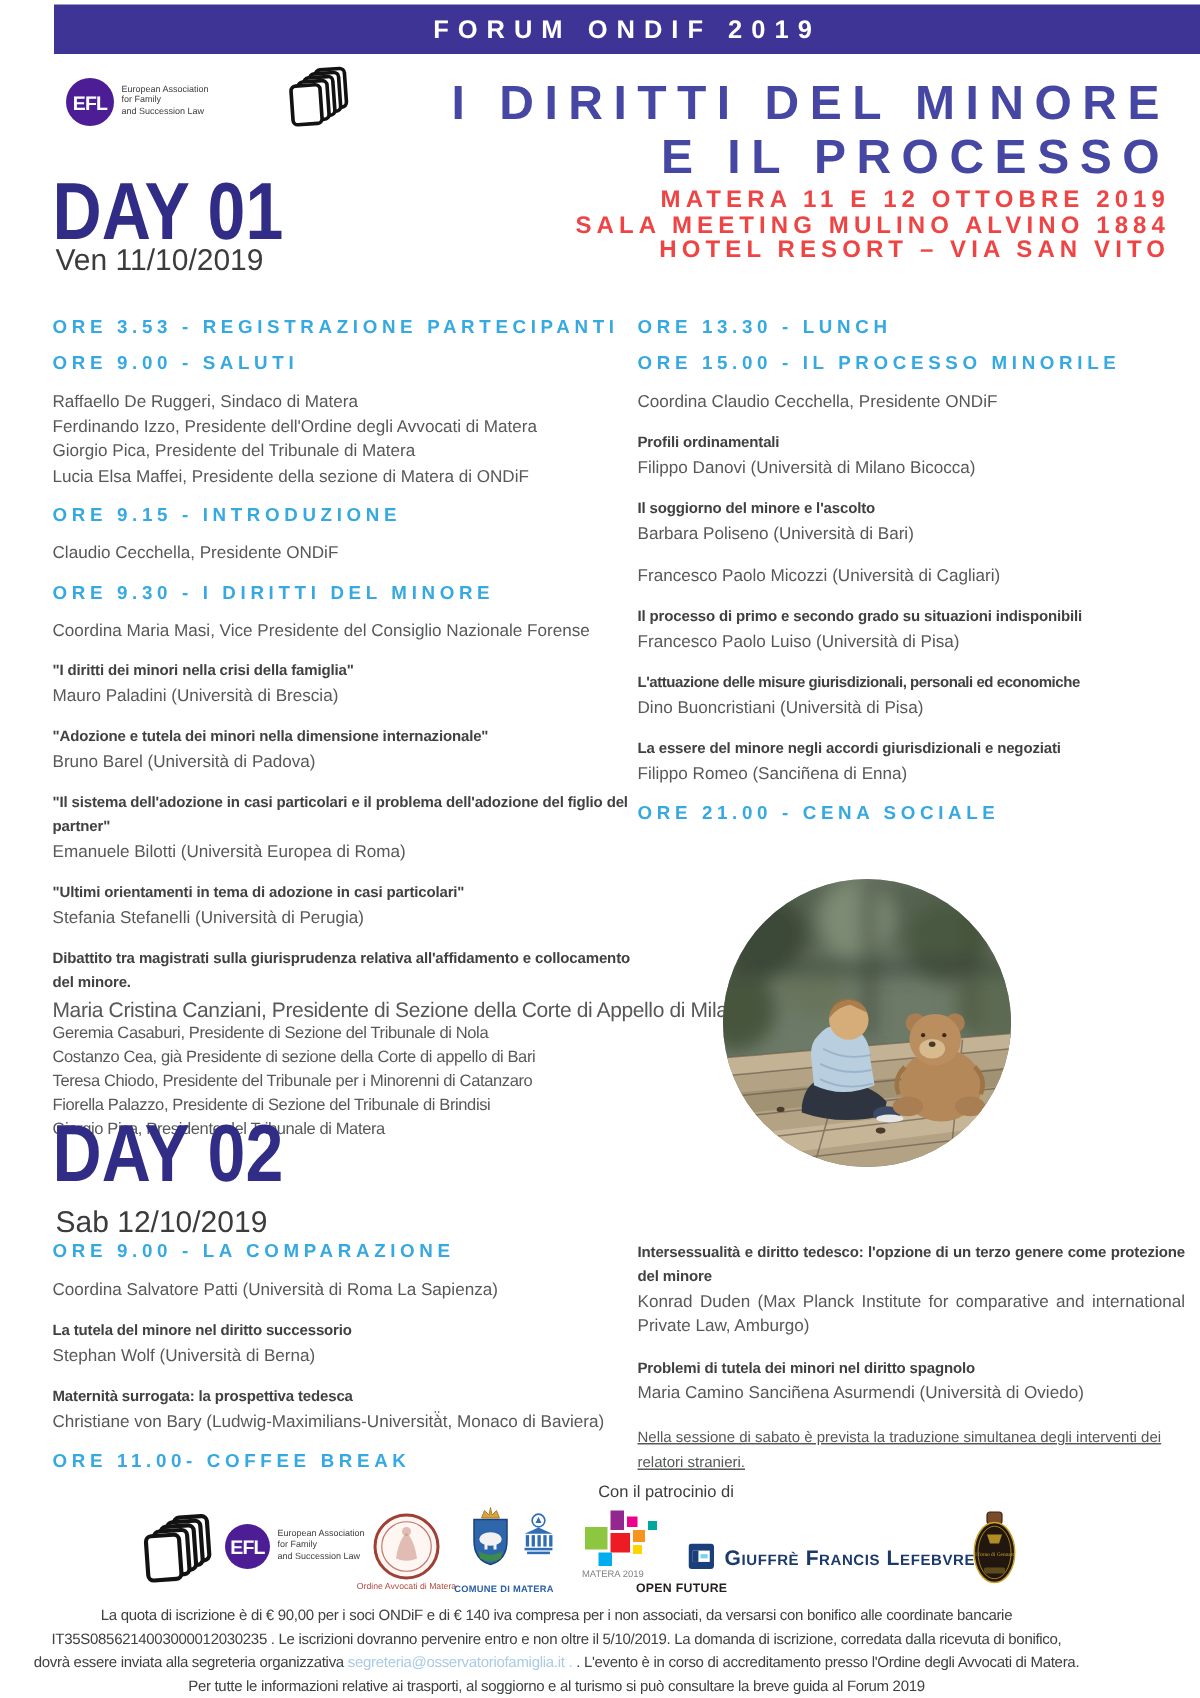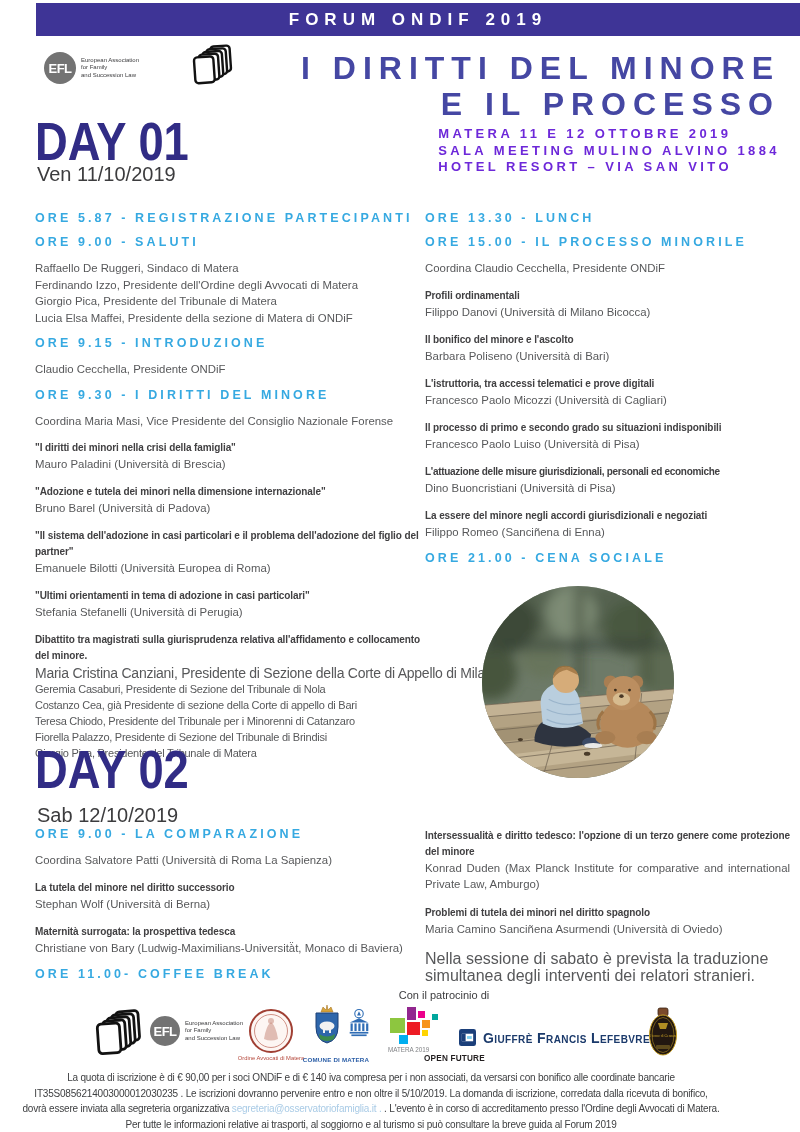--- a/index.html
+++ b/index.html
@@ -7,52 +7,52 @@
         font-family:"Liberation Sans","DejaVu Sans",sans-serif;color:#414042;}
 
   
   .banner{position:absolute;left:36px;right:0;top:3px;height:33px;background:#3e3496;
           display:flex;align-items:center;justify-content:center;}
   .banner span{color:#fff;font-weight:700;font-size:17px;letter-spacing:6px;white-space:nowrap;}
 
   
   .efl-badge{position:absolute;display:flex;align-items:center;gap:5px;}
   .efl-badge.hdr{left:44px;top:52px;}
-  .efl-circle{width:32px;height:32px;border-radius:50%;background:#737373;display:flex;
+  .efl-circle{width:32px;height:32px;border-radius:50%;background:#4c1d95;display:flex;
               align-items:center;justify-content:center;flex:0 0 auto;}
   .efl-circle i{font-style:normal;color:#fff;font-weight:700;font-size:13px;letter-spacing:-0.5px;}
   .efl-lines{display:flex;flex-direction:column;}
   .efl-lines em{font-style:normal;font-size:6px;line-height:7.5px;color:#3c3c3e;white-space:nowrap;}
 
   .books{position:absolute;}
   .books.hdr{left:192px;top:40px;width:42px;height:52px;}
 
   
   .title{position:absolute;right:20px;top:50px;text-align:right;color:#4547a3;font-weight:700;
          font-size:32px;letter-spacing:7px;line-height:36px;white-space:nowrap;}
-  .venue{position:absolute;right:20px;top:126px;font-size:13px;font-weight:700;
-         color:#6d28d9;letter-spacing:3.4px;line-height:16.5px;white-space:nowrap;}
+  .venue{position:absolute;right:20px;top:126px;text-align:right;font-size:16px;font-weight:700;
+         color:#ef4444;letter-spacing:3.4px;line-height:16.5px;white-space:nowrap;}
 
   
   .day-head{position:absolute;margin:0;color:#312c85;font-weight:800;font-size:54px;line-height:46px;
             transform:scaleX(0.84);transform-origin:left top;white-space:nowrap;}
   .day-date{position:absolute;font-size:20px;color:#3c3c3e;}
 
   
   .col{position:absolute;}
   .time{color:#36a9e1;font-weight:700;font-size:12.5px;letter-spacing:3.1px;margin:0 0 11px 0;
         white-space:nowrap;line-height:13px;}
   .plain{font-size:11.4px;color:#57585a;margin:0 0 11px 0;line-height:16.5px;}
   .plain span{display:block;white-space:nowrap;}
   .talk{margin:0 0 12px 0;}
   .talk .t{font-weight:700;color:#414042;font-size:10px;line-height:16px;letter-spacing:-0.1px;white-space:nowrap;}
   .talk .s{color:#57585a;font-size:11.4px;line-height:16px;white-space:nowrap;}
   .wrap{white-space:normal !important;}
   .just{text-align:justify;white-space:normal !important;}
-  .note{position:relative;font-size:16px;color:#57585a;line-height:16.5px;width:350px;}
+  .note{position:relative;font-size:10px;color:#57585a;line-height:16.5px;width:350px;text-decoration:underline;}
 
   
   .photo{position:absolute;left:482px;top:586px;width:192px;height:192px;}
 
   
   .patronage{position:absolute;top:989px;left:0;width:800px;text-align:center;font-size:11px;color:#3c3c3e;padding-left:44px;}
   .sp{position:absolute;}
   .caption{position:absolute;text-align:center;}
   .cap-ordine{left:232px;top:1055px;width:78px;font-size:5.8px;color:#b5483c;}
   .cap-comune{left:302px;top:1056px;width:68px;font-size:6.2px;font-weight:700;color:#2b5ea7;letter-spacing:0.2px;}
@@ -109,21 +109,21 @@
   <div class="venue">
     <div>MATERA 11 E 12 OTTOBRE 2019</div>
     <div>SALA MEETING MULINO ALVINO 1884</div>
     <div>HOTEL RESORT – VIA SAN VITO</div>
   </div>
 
   <h1 class="day-head" style="left:35px;top:118px;">DAY 01</h1>
   <div class="day-date" style="left:37px;top:163px;">Ven 11/10/2019</div>
 
   <div class="col" style="left:35px;top:212px;width:385px;">
-    <h3 class="time">ORE 5.87 - REGISTRAZIONE PARTECIPANTI</h3>
+    <h3 class="time">ORE 3.53 - REGISTRAZIONE PARTECIPANTI</h3>
     <h3 class="time">ORE 9.00 - SALUTI</h3>
     <p class="plain">
       <span>Raffaello De Ruggeri, Sindaco di Matera</span>
       <span>Ferdinando Izzo, Presidente dell'Ordine degli Avvocati di Matera</span>
       <span>Giorgio Pica, Presidente del Tribunale di Matera</span>
       <span>Lucia Elsa Maffei, Presidente della sezione di Matera di ONDiF</span>
     </p>
     <h3 class="time">ORE 9.15 - INTRODUZIONE</h3>
     <p class="plain">
       <span>Claudio Cecchella, Presidente ONDiF</span>
@@ -163,25 +163,24 @@
     <h3 class="time">ORE 13.30 - LUNCH</h3>
     <h3 class="time">ORE 15.00 - IL PROCESSO MINORILE</h3>
     <p class="plain">
       <span>Coordina Claudio Cecchella, Presidente ONDiF</span>
     </p>
     <div class="talk">
       <div class="t">Profili ordinamentali</div>
       <div class="s">Filippo Danovi (Università di Milano Bicocca)</div>
     </div>
     <div class="talk">
-      <div class="t">Il bonifico del minore e l'ascolto</div>
+      <div class="t">Il soggiorno del minore e l'ascolto</div>
       <div class="s">Barbara Poliseno (Università di Bari)</div>
     </div>
     <div class="talk">
-      <div class="t">L'istruttoria, tra accessi telematici e prove digitali</div>
       <div class="s">Francesco Paolo Micozzi (Università di Cagliari)</div>
     </div>
     <div class="talk">
       <div class="t">Il processo di primo e secondo grado su situazioni indisponibili</div>
       <div class="s">Francesco Paolo Luiso (Università di Pisa)</div>
     </div>
     <div class="talk">
       <div class="t" style="letter-spacing:-0.3px;">L'attuazione delle misure giurisdizionali, personali ed economiche</div>
       <div class="s">Dino Buoncristiani (Università di Pisa)</div>
     </div>

